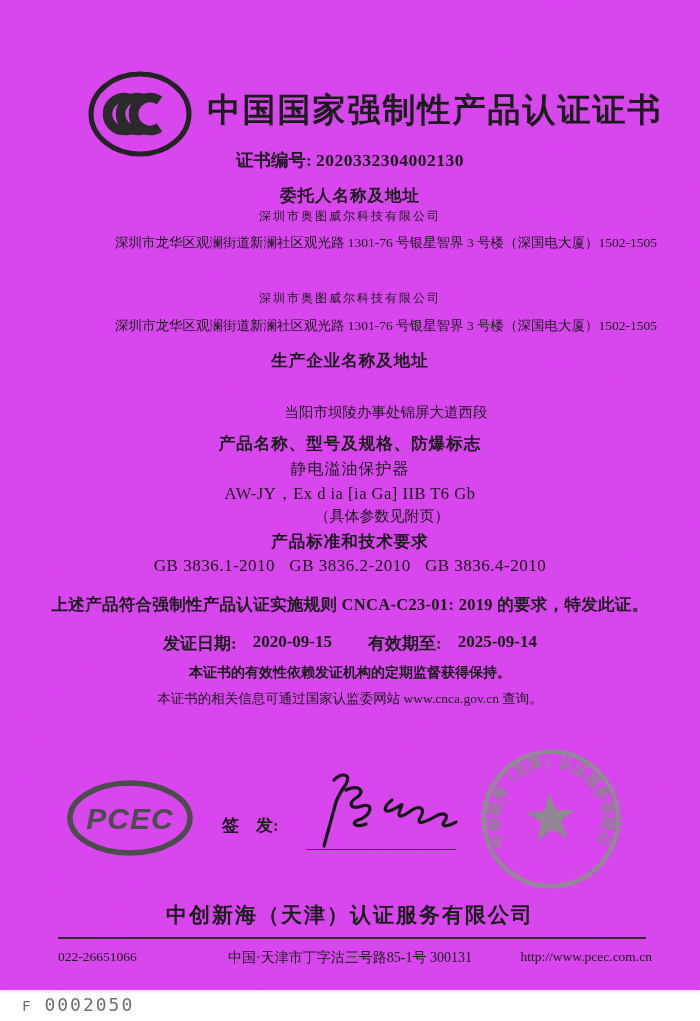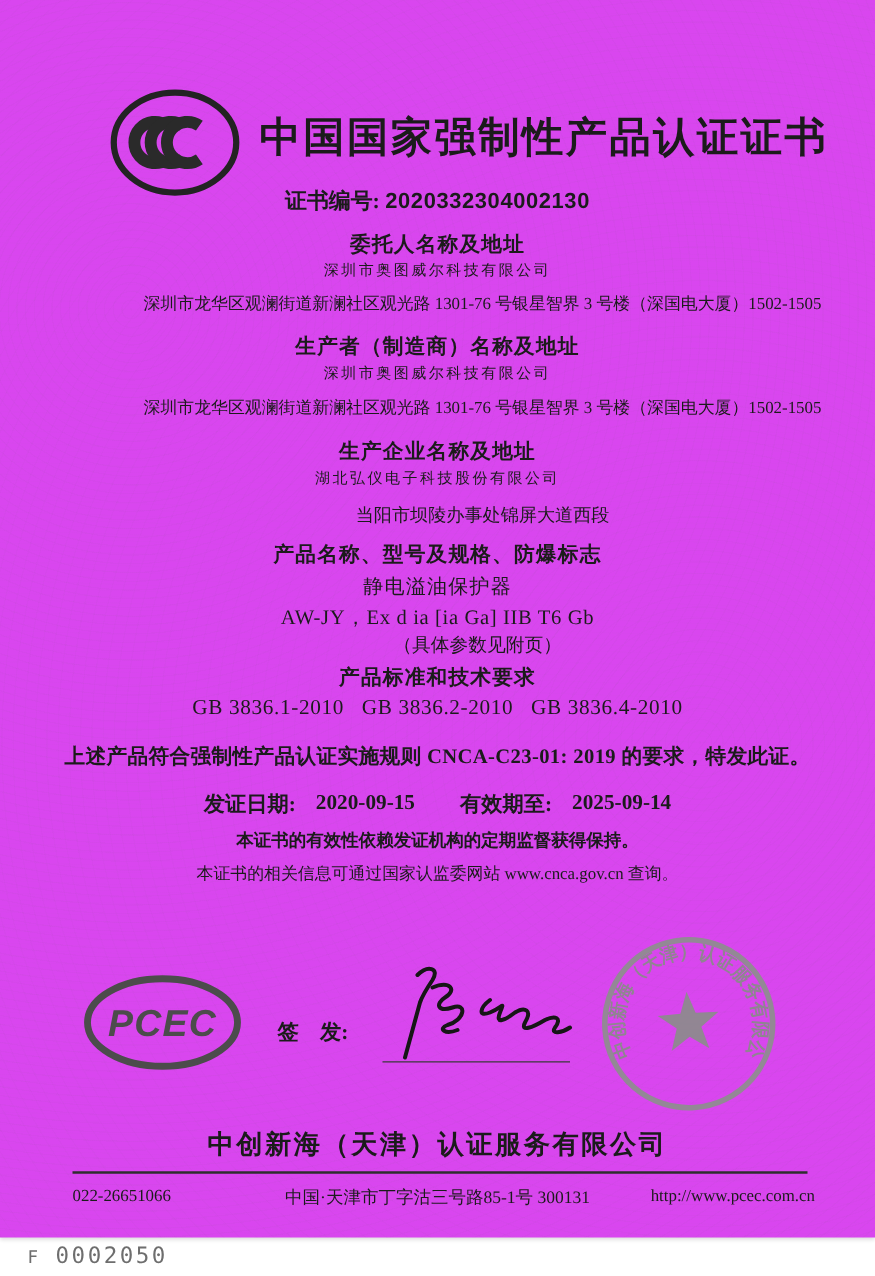--- a/index.html
+++ b/index.html
@@ -12,21 +12,21 @@
     background:
       repeating-radial-gradient(circle at 15% 25%, rgba(90,90,90,0.028) 0 1px, transparent 1px 7px),
       repeating-radial-gradient(circle at 80% 60%, rgba(90,90,90,0.024) 0 1px, transparent 1px 9px),
       repeating-linear-gradient(2deg, rgba(120,120,120,0.015) 0 1px, transparent 1px 5px);}
   .abs{position:absolute;}
   .ctr{left:0;width:700px;text-align:center;}
 
   .title{left:195px;width:480px;text-align:center;top:88px;
          font-family:"Liberation Sans",sans-serif;font-weight:bold;font-size:33px;letter-spacing:2px;}
   .certline{top:148px;font-size:17.5px;font-weight:bold;}
-  .certline .num{font-family:Liberation Sans, sans-serif;letter-spacing:0.5px;margin-top:19px;}
+  .certline .num{font-family:Liberation Serif, serif;letter-spacing:0.5px;margin-top:19px;}
 
   .sec-h{font-weight:bold;font-size:16.5px;letter-spacing:1px;}
   .name-lg{font-size:12px;letter-spacing:2px;}
   .addr-sm{font-size:13.5px;padding-left:36px;}
   .mid{font-size:16px;letter-spacing:1px;}
   .mono-ish{font-size:16.5px;letter-spacing:0.5px;white-space:pre;}
   .gbline{font-size:17px;font-weight:500;white-space:pre;letter-spacing:0.5px;}
   .statement{top:594px;font-size:16.5px;font-weight:bold;letter-spacing:0.3px;}
 
   .dates{top:632px;display:flex;justify-content:center;gap:36px;font-size:17px;}
@@ -74,26 +74,24 @@
 
     <div class="abs ctr certline" style="top:148px;">
       <span>证书编号:</span>
       <span class="num">2020332304002130</span>
     </div>
 
     <div class="abs ctr sec-h" style="top:185px;">委托人名称及地址</div>
     <div class="abs ctr name-lg" style="top:208px;">深圳市奥图威尔科技有限公司</div>
     <div class="abs ctr addr-sm" style="top:234px;">深圳市龙华区观澜街道新澜社区观光路 1301-76 号银星智界 3 号楼（深国电大厦）1502-1505</div>
 
-    <div class="abs ctr sec-h" style="top:266px;">生产者（制造商）名称及地址</div>
     <div class="abs ctr name-lg" style="top:290px;">深圳市奥图威尔科技有限公司</div>
     <div class="abs ctr addr-sm" style="top:317px;">深圳市龙华区观澜街道新澜社区观光路 1301-76 号银星智界 3 号楼（深国电大厦）1502-1505</div>
 
     <div class="abs ctr sec-h" style="top:350px;">生产企业名称及地址</div>
-    <div class="abs ctr name-lg" style="top:374px;">湖北弘仪电子科技股份有限公司</div>
     <div class="abs ctr addr-sm" style="top:403px;font-size:14.5px;">当阳市坝陵办事处锦屏大道西段</div>
 
     <div class="abs ctr sec-h" style="top:433px;">产品名称、型号及规格、防爆标志</div>
     <div class="abs ctr mid" style="top:459px;">静电溢油保护器</div>
     <div class="abs ctr mono-ish" style="top:483px;">AW-JY，Ex d ia [ia Ga] IIB T6 Gb</div>
     <div class="abs ctr" style="top:507px;font-size:15px;padding-left:32px;">（具体参数见附页）</div>
 
     <div class="abs ctr sec-h" style="top:531px;">产品标准和技术要求</div>
     <div class="abs ctr gbline" style="top:556px;">GB 3836.1-2010   GB 3836.2-2010   GB 3836.4-2010</div>
 

